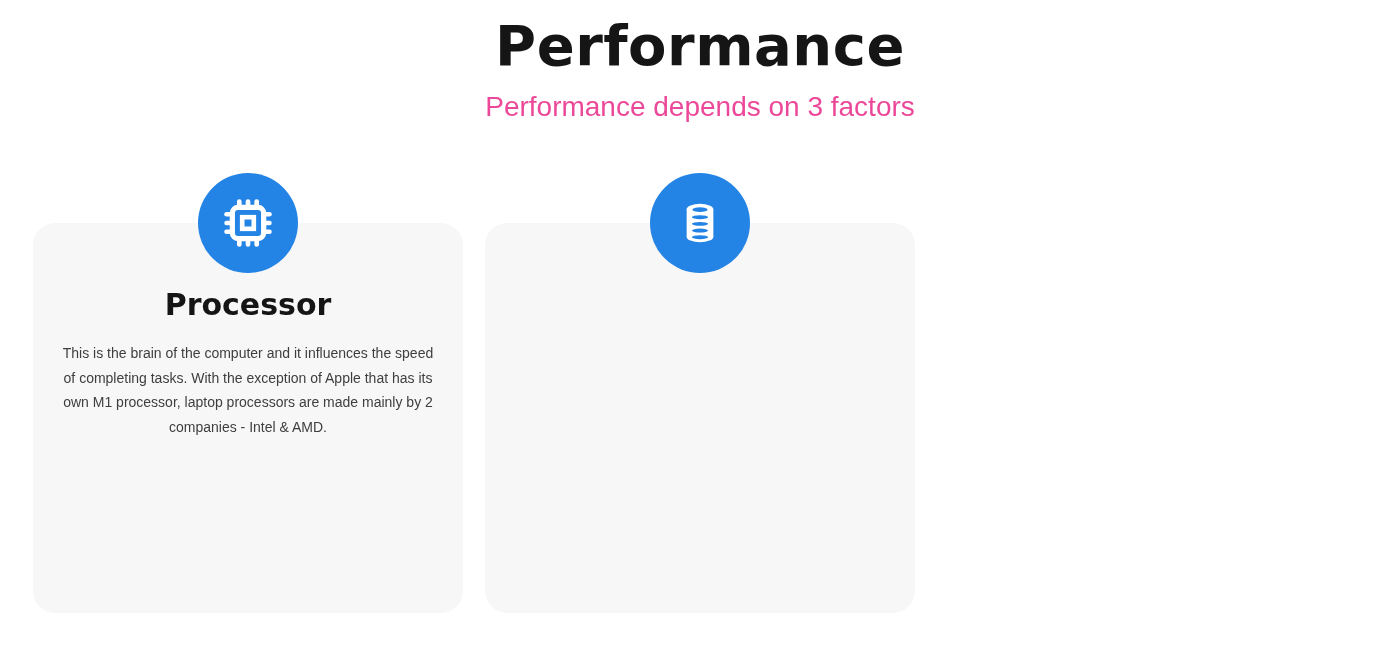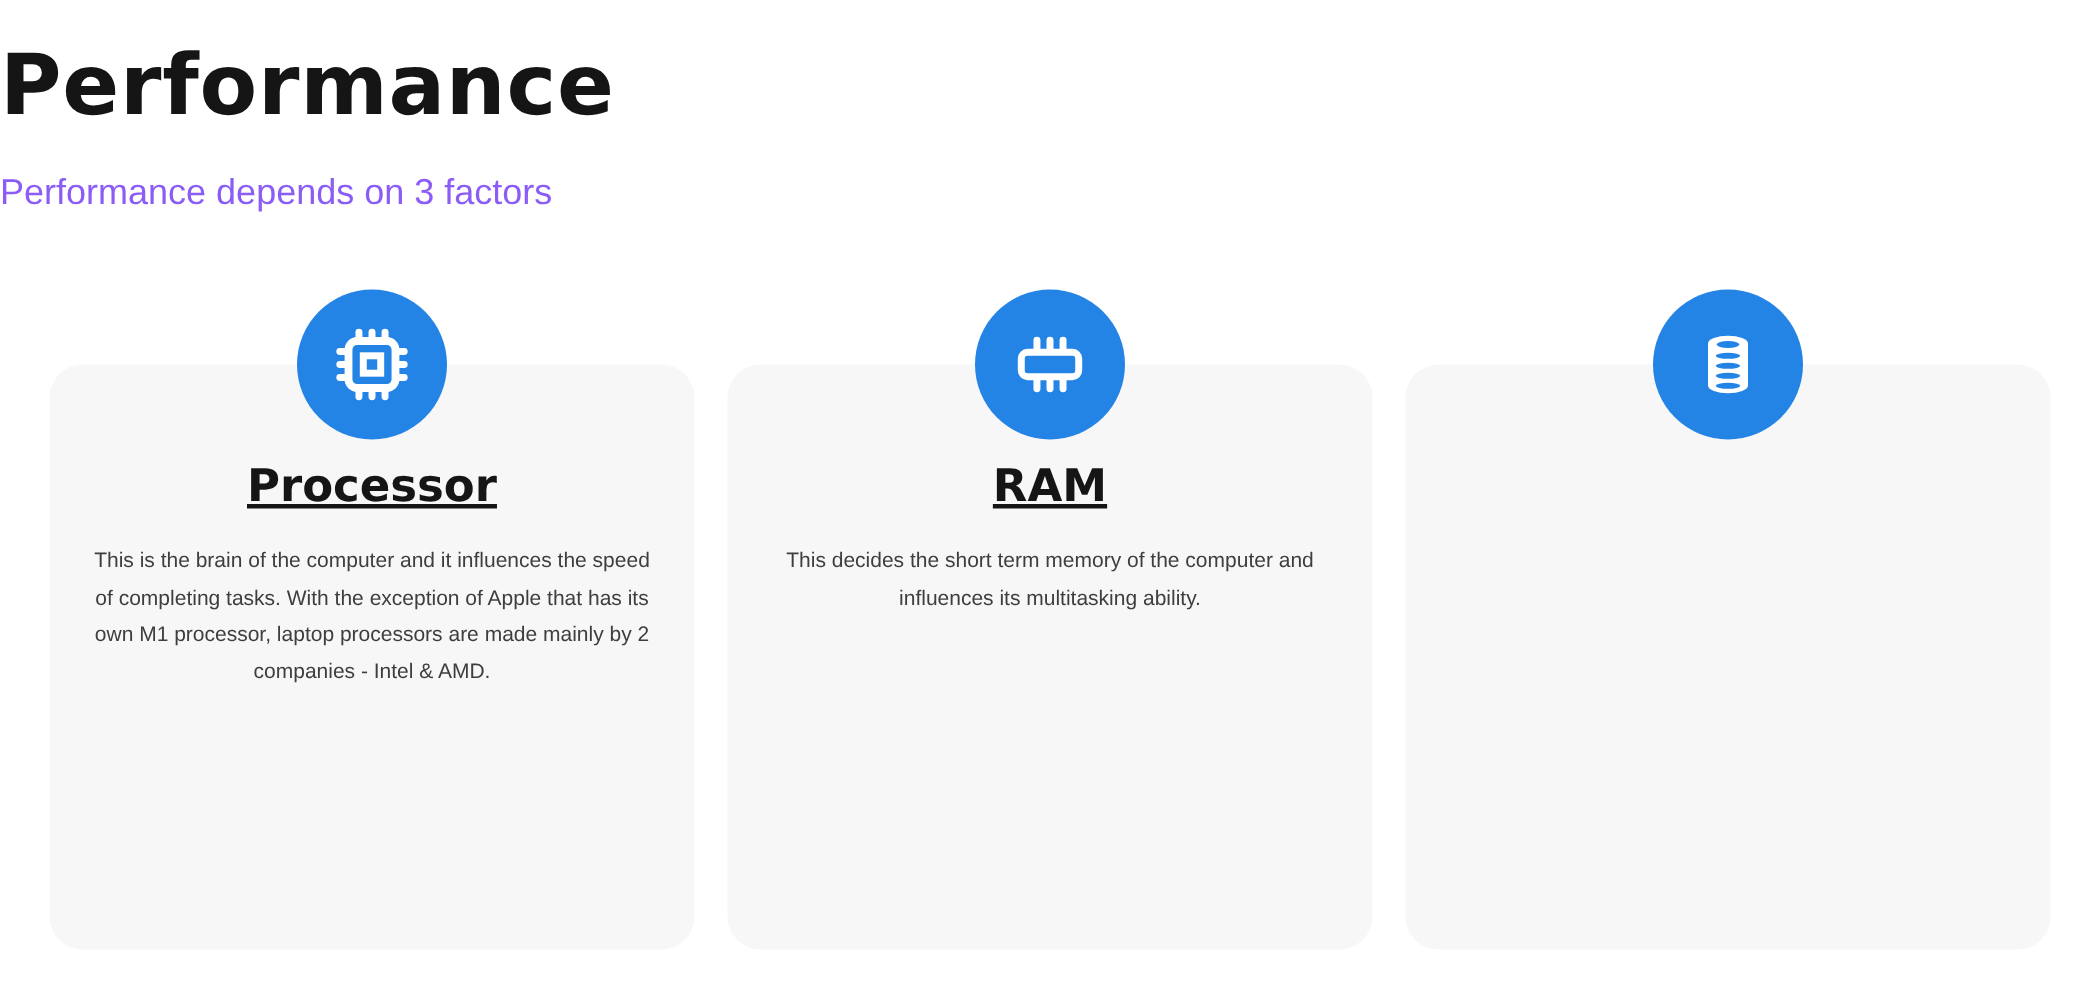--- a/index.html
+++ b/index.html
@@ -9,34 +9,34 @@
     --body:#3e3e3e;
   }
   *{box-sizing:border-box;}
   html,body{margin:0;padding:0;}
   body{
     width:1400px;height:672px;
     background:#ffffff;
     font-family:"Liberation Sans", sans-serif;
     overflow:hidden;
   }
-  .header{ text-align:left; padding-top:24px; }
+  .header{ text-align:center; padding-top:12px; }
   .page-title{
     margin:0;
     font-family:"DejaVu Sans","Liberation Sans",sans-serif;
     font-weight:800;
     font-size:56px;
     line-height:1.2;
     color:var(--heading);
     letter-spacing:0.5px;
   }
   .page-subtitle{
-    margin:24px 0 0;
-    font-size:24px;
-    color:#8b5cf6;
+    margin:12px 0 0;
+    font-size:28px;
+    color:#ec4899;
   }
   .cards{
     display:flex;
     gap:22px;
     padding:0 33px;
     margin-top:100px; 
   }
   .card{
     position:relative;
     width:430px;
@@ -53,21 +53,20 @@
     margin:-50px auto 0;
     display:flex;align-items:center;justify-content:center;
   }
   .card-icon svg{display:block;}
   .card-title{
     margin:14px 0 0;
     font-family:"DejaVu Sans","Liberation Sans",sans-serif;
     font-weight:800;
     font-size:30px;
     color:var(--heading);
-    text-decoration:underline;
   }
   .card-text{
     margin:19px 0 0;
     font-size:14px;
     line-height:1.76;
     color:var(--body);
   }
 </style>
 </head>
 <body>
@@ -97,37 +96,20 @@
           <rect x="75" y="61" width="16" height="8" rx="4"></rect>
         </g>
         <rect x="23" y="23" width="54" height="54" rx="10" fill="none" stroke="#ffffff" stroke-width="9"></rect>
         <rect x="40" y="40" width="20" height="20" fill="none" stroke="#ffffff" stroke-width="8"></rect>
       </svg>
     </div>
     <h2 class="card-title">Processor</h2>
     <p class="card-text">This is the brain of the computer and it influences the speed of completing tasks. With the exception of Apple that has its own M1 processor, laptop processors are made mainly by 2 companies - Intel &amp; AMD.</p>
   </div>
 
-  <div class="card">
-    <div class="card-icon">
-      <svg width="58" height="58" viewBox="0 0 100 100" aria-hidden="true">
-        <g fill="#ffffff">
-          <rect x="31" y="18" width="8" height="18" rx="4"></rect>
-          <rect x="46" y="18" width="8" height="18" rx="4"></rect>
-          <rect x="61" y="18" width="8" height="18" rx="4"></rect>
-          <rect x="31" y="64" width="8" height="18" rx="4"></rect>
-          <rect x="46" y="64" width="8" height="18" rx="4"></rect>
-          <rect x="61" y="64" width="8" height="18" rx="4"></rect>
-        </g>
-        <rect x="17" y="36" width="66" height="28" rx="7" fill="none" stroke="#ffffff" stroke-width="8"></rect>
-      </svg>
-    </div>
-    <h2 class="card-title">RAM</h2>
-    <p class="card-text">This decides the short term memory of the computer and influences its multitasking ability.</p>
-  </div>
 
   <div class="card">
     <div class="card-icon">
       <svg width="58" height="58" viewBox="0 0 100 100" aria-hidden="true">
         <g fill="#ffffff">
           <rect x="27" y="26" width="46" height="48"></rect>
           <ellipse cx="50" cy="26" rx="23" ry="9"></ellipse>
           <ellipse cx="50" cy="74" rx="23" ry="9"></ellipse>
         </g>
         <g fill="#2484e6">

